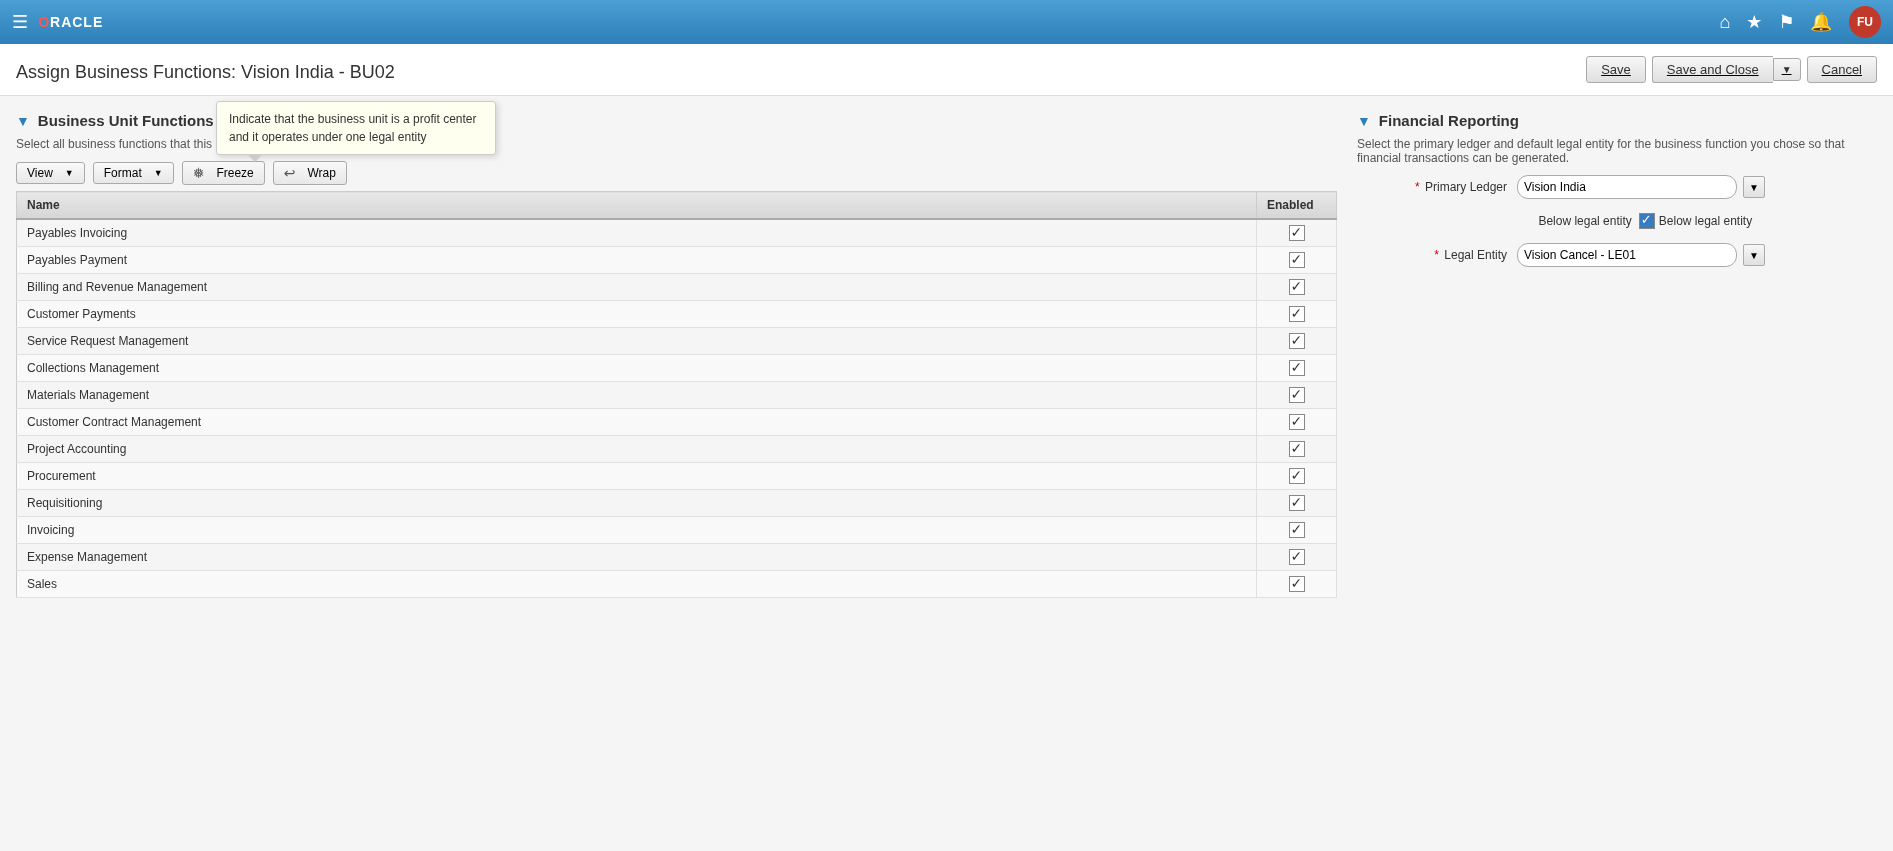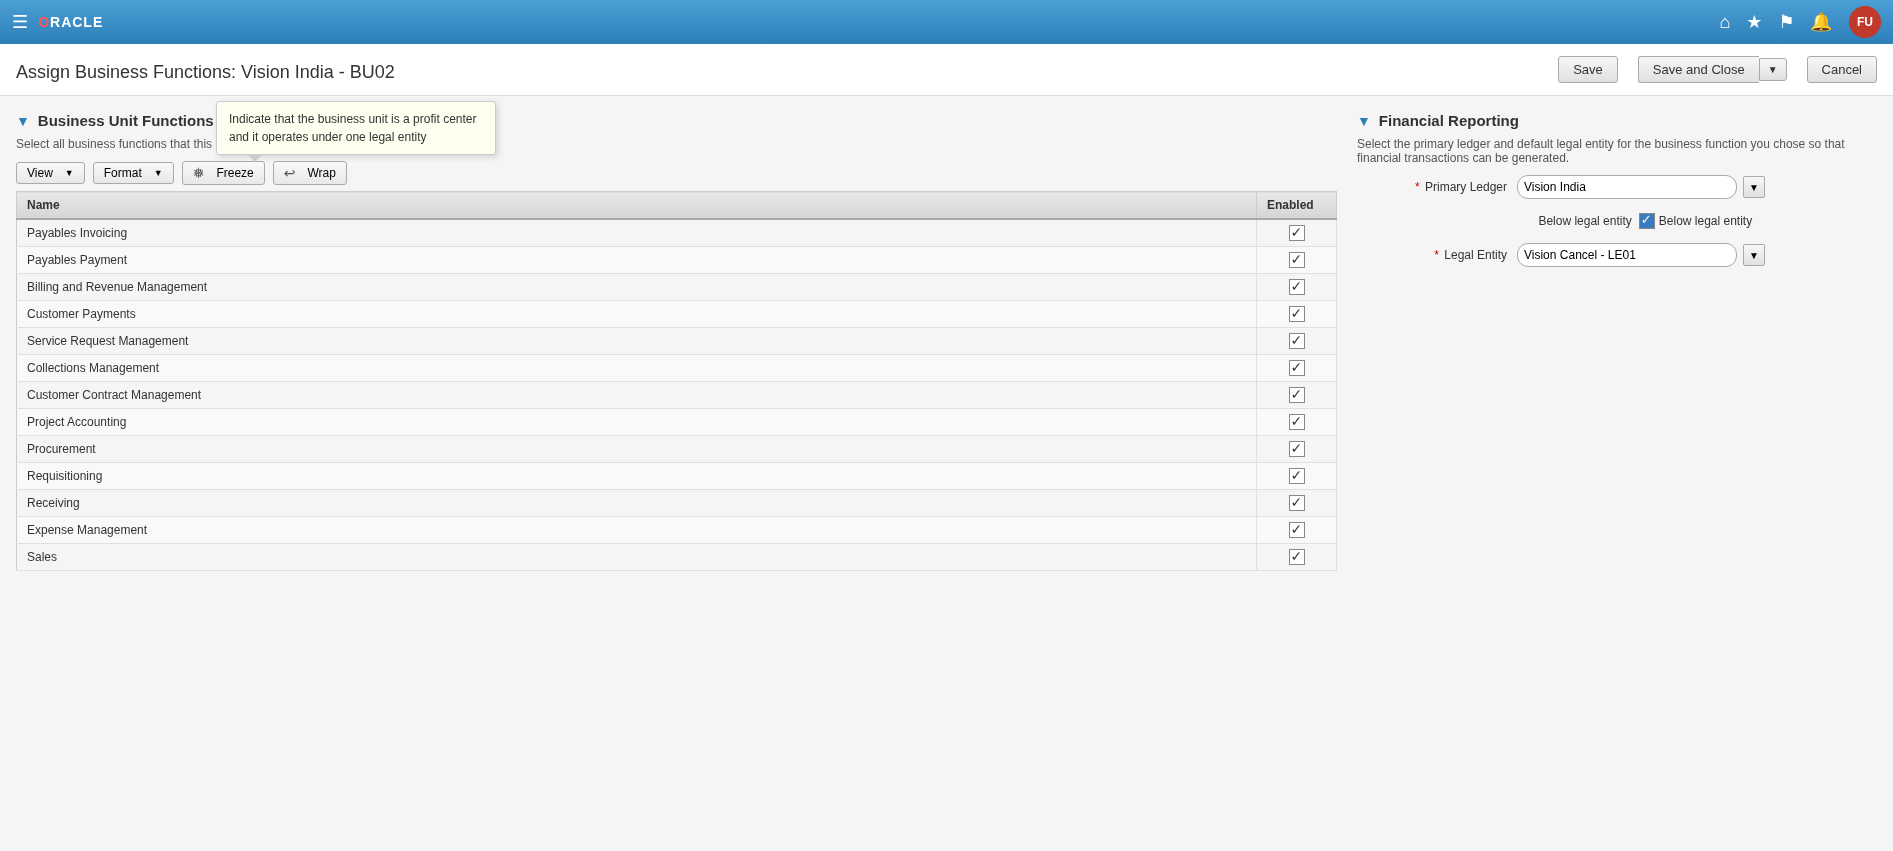--- a/index.html
+++ b/index.html
@@ -39,21 +39,21 @@
     
     .page-header {
       background: white;
       padding: 12px 16px;
       display: flex;
       align-items: flex-end;
       justify-content: space-between;
       border-bottom: 1px solid #ddd;
     }
     .page-title { font-size: 18px; color: #333; font-weight: normal; }
-    .header-buttons { display: flex; gap: 20px; align-items: center; }
+    .header-buttons { display: flex; gap: 6px; align-items: center; text-decoration: underline; }
     .btn {
       padding: 5px 14px;
       border: 1px solid #aaa;
       background: linear-gradient(to bottom, #f7f7f7, #e0e0e0);
       border-radius: 3px;
       cursor: pointer;
       font-size: 13px;
       color: #333;
     }
     .save-close-group {
@@ -348,37 +348,41 @@
           </tr>
           <tr>
             <td>Service Request Management</td>
             <td class="checkbox-cell"><div class="checkbox checked"></div></td>
           </tr>
           <tr>
             <td>Collections Management</td>
             <td class="checkbox-cell"><div class="checkbox checked"></div></td>
           </tr>
           <tr>
+            <td>Materials Management</td>
+            <td class="checkbox-cell"><div class="checkbox checked"></div></td>
+          </tr>
+          <tr>
             <td>Customer Contract Management</td>
             <td class="checkbox-cell"><div class="checkbox checked"></div></td>
           </tr>
           <tr>
             <td>Project Accounting</td>
             <td class="checkbox-cell"><div class="checkbox checked"></div></td>
           </tr>
           <tr>
             <td>Procurement</td>
             <td class="checkbox-cell"><div class="checkbox checked"></div></td>
           </tr>
           <tr>
             <td>Requisitioning</td>
             <td class="checkbox-cell"><div class="checkbox checked"></div></td>
           </tr>
           <tr>
-            <td>Receiving</td>
+            <td>Invoicing</td>
             <td class="checkbox-cell"><div class="checkbox checked"></div></td>
           </tr>
           <tr>
             <td>Expense Management</td>
             <td class="checkbox-cell"><div class="checkbox checked"></div></td>
           </tr>
           <tr>
             <td>Sales</td>
             <td class="checkbox-cell"><div class="checkbox checked"></div></td>
           </tr>

